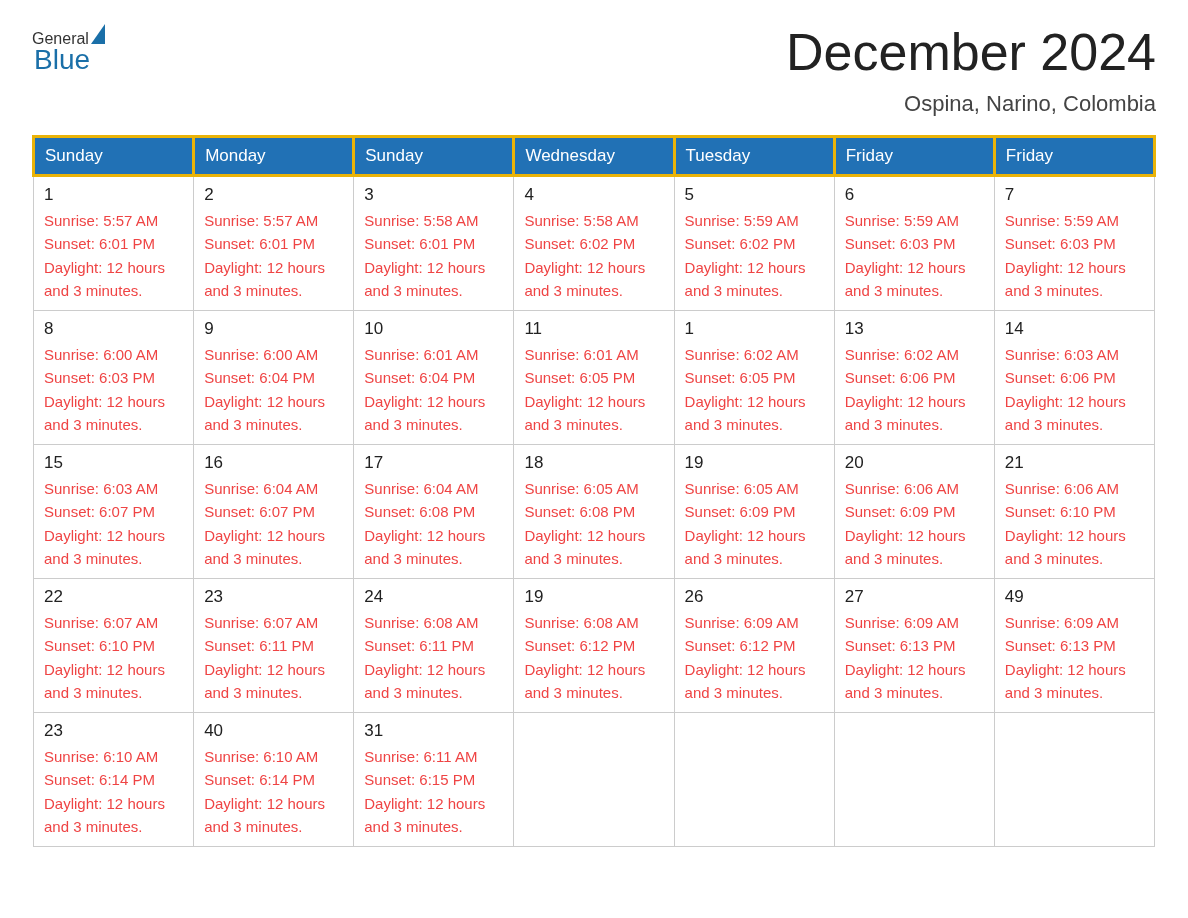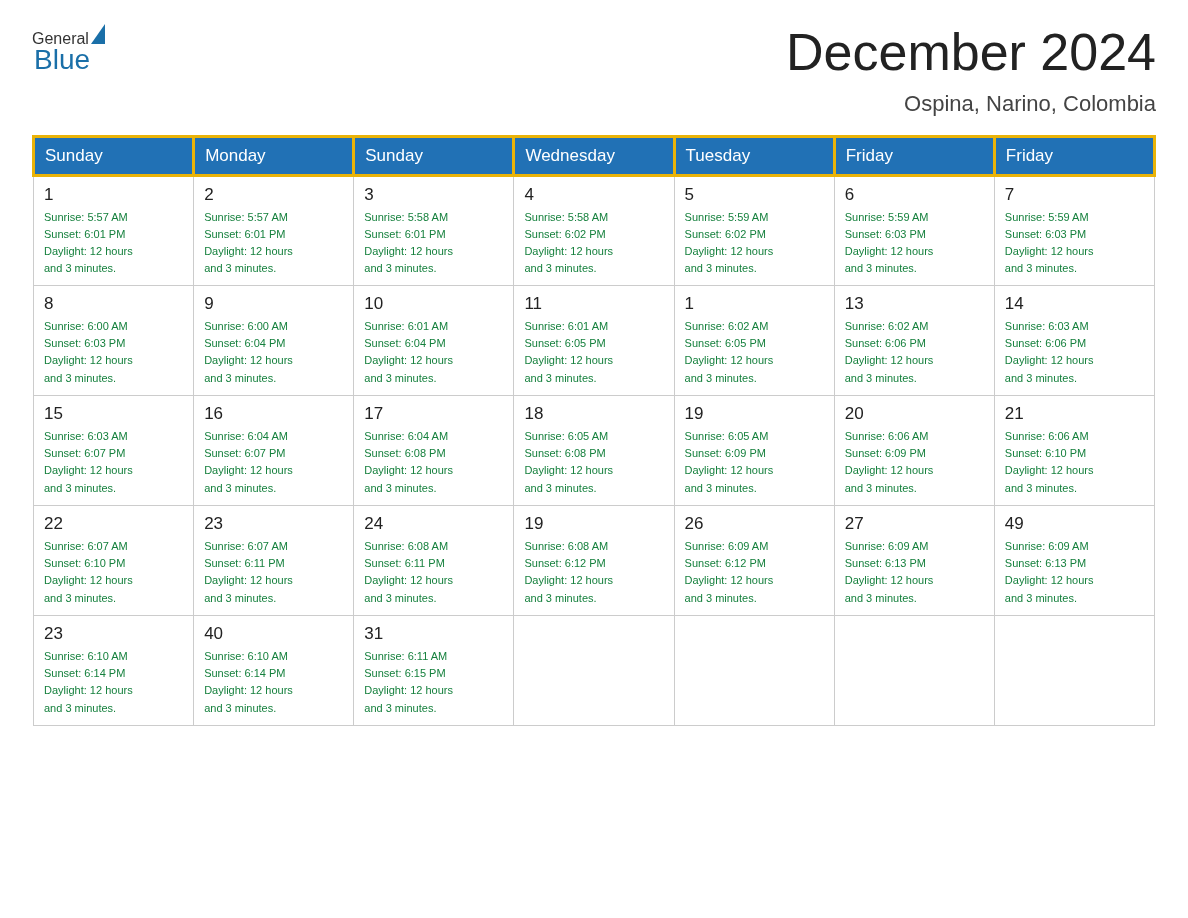--- a/index.html
+++ b/index.html
@@ -76,23 +76,23 @@
     tbody tr:last-child td {
       height: auto;
     }
     .day-number {
       font-size: 17px;
       font-weight: normal;
       display: block;
       margin-bottom: 4px;
     }
     .day-info {
-      font-size: 11px;
+      font-size: 15px;
       line-height: 1.55;
-      color: #15803d;
+      color: #ef4444;
     }
     tbody tr td:empty {
       background: #fff;
     }
     .logo-row {
       display: flex;
       align-items: baseline;
       gap: 0px;
     }
   </style>

